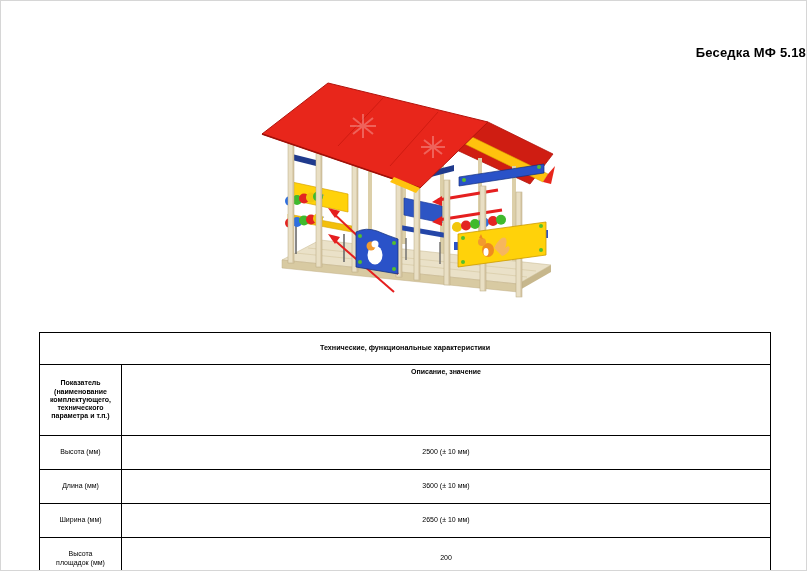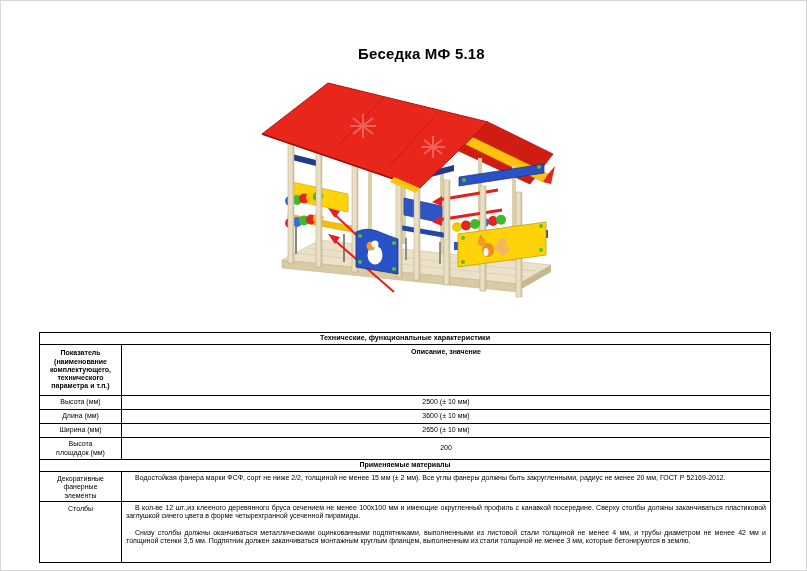--- a/index.html
+++ b/index.html
@@ -7,37 +7,37 @@
     position:relative;
     width:805px;height:569px;
     border:1px solid #d6d6d6;
     background:#fff;
     font-family:"Liberation Sans", sans-serif;
     color:#000;
     overflow:hidden;
   }
   .doc-title{
     position:absolute;top:44px;left:0;right:0;
-    text-align:center;
-    font-size:15px;font-weight:bold;
+    text-align:right;
+    font-size:13px;font-weight:bold;
     letter-spacing:.2px;
     margin-left:36px;
   }
   .figure-wrap{
     position:absolute;top:75px;left:247px;width:310px;height:245px;
   }
   
   .spec-table{
     position:absolute;top:331px;left:38px;width:732px;
     border-collapse:collapse;table-layout:fixed;
     font-size:7px;line-height:1.18;
   }
   .spec-table td{
     border:1px solid #000;
-    padding:1px 3px;
+    padding:11px 3px;
     vertical-align:middle;
     overflow:hidden;
   }
   .col-label{width:82px;}
   td.hdr-main{height:9px;text-align:center;font-weight:bold;font-size:7.2px;}
   td.hdr-col1{height:48px;text-align:center;font-weight:bold;vertical-align:middle;white-space:pre-line;}
   td.hdr-col2{text-align:center;font-weight:bold;vertical-align:top;padding-top:3px;}
   tr.dim-row td{height:11px;}
   td.dim-label{text-align:center;white-space:pre-line;}
   td.dim-value{text-align:center;}

